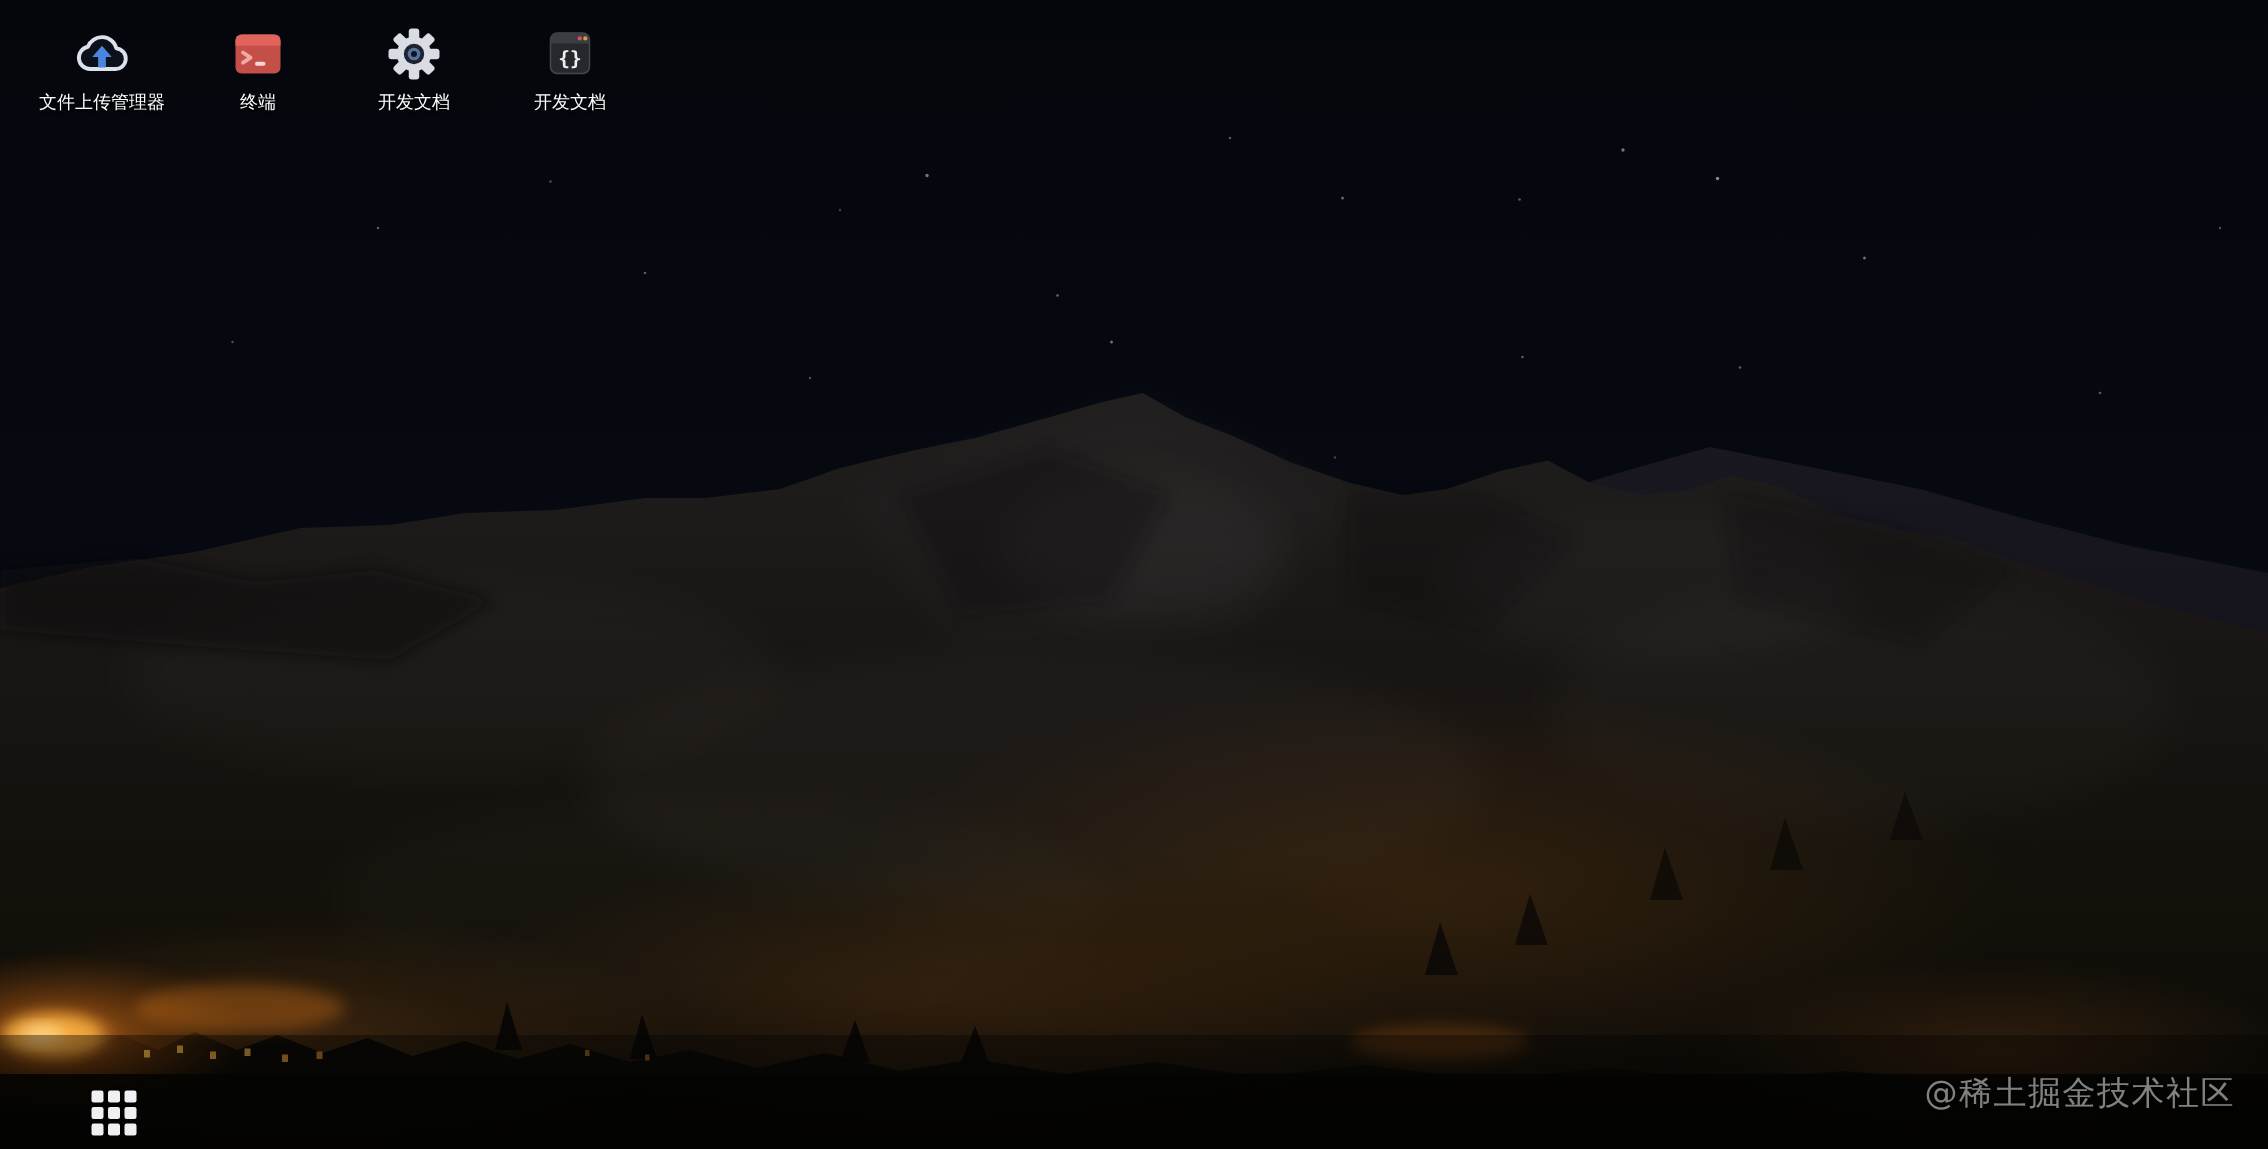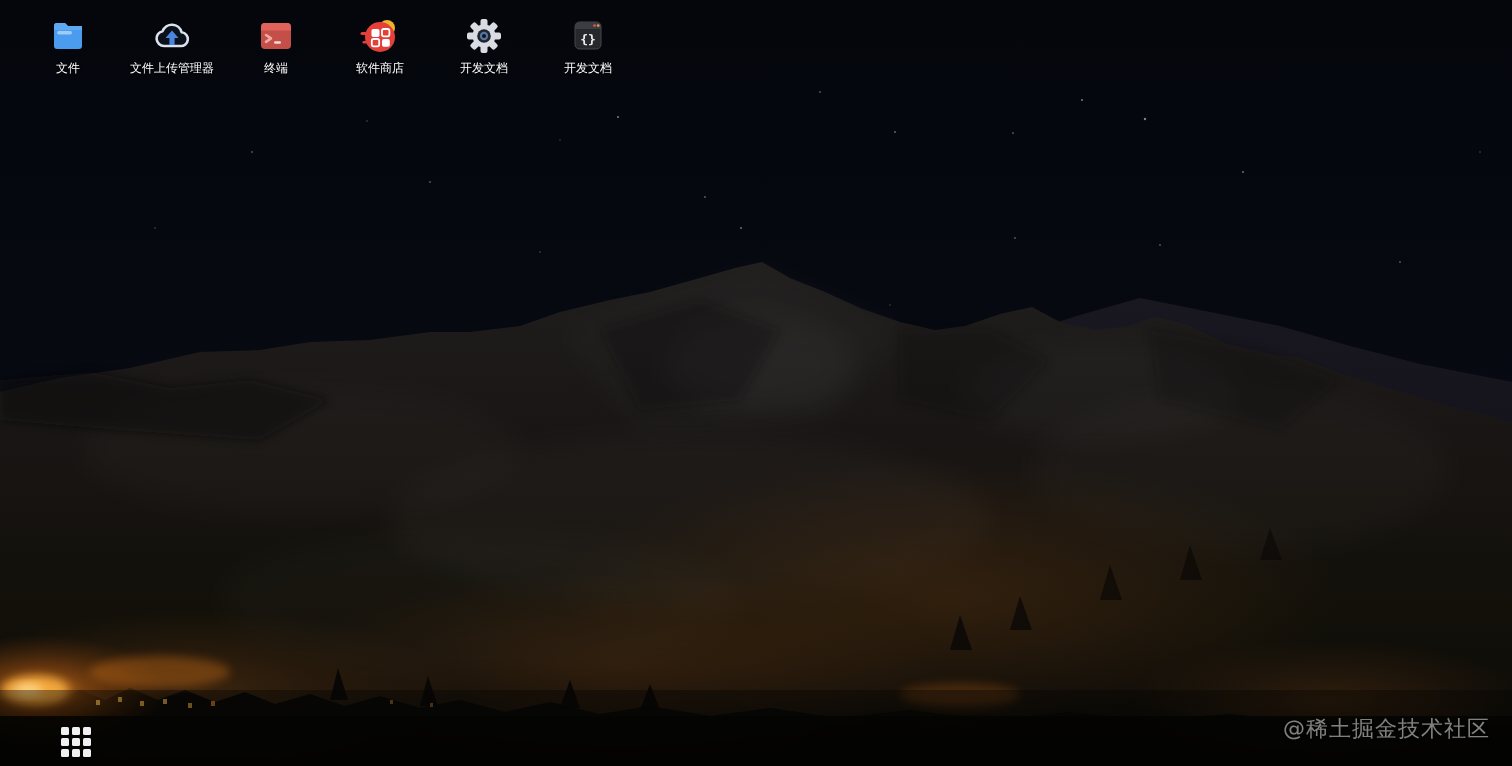--- a/index.html
+++ b/index.html
@@ -182,60 +182,39 @@
       <ellipse cx="960" cy="695" rx="60" ry="12" fill="#c96a15" opacity="0.25" filter="url(#soft2)"></ellipse>
     </g>
 
     <rect x="0" y="716" width="1512" height="50" fill="#040302" opacity="0.85"></rect>
     <rect x="0" y="690" width="1512" height="76" fill="#050403" opacity="0.4"></rect>
   </svg>
 </div>
 
 <div class="icon-row">
 
-  <div class="icon-cell">
-    <svg class="icon-gfx" viewBox="0 0 40 40">
-      <path d="M6,10 a3,3 0 0 1 3,-3 h8 l3,3 h11 a3,3 0 0 1 3,3 v17 a3,3 0 0 1 -3,3 H9 a3,3 0 0 1 -3,-3 Z" fill="#4b9bef"></path>
-      <path d="M6,10 a3,3 0 0 1 3,-3 h8 l3,3 h14 v4 H6 Z" fill="#5fa9f3"></path>
-      <rect x="9" y="15" width="15" height="3.4" rx="1.7" fill="#9ccdf8"></rect>
-    </svg>
-    <div class="icon-label">文件</div>
-  </div>
 
   <div class="icon-cell">
     <svg class="icon-gfx" viewBox="0 0 40 40">
       <path d="M12,30 a7.5,7.5 0 0 1 -1.4,-14.85 a10,10 0 0 1 19,1.1 a6.9,6.9 0 0 1 -1.3,13.75 Z" fill="rgba(20,26,38,0.55)" stroke="#dbe2ec" stroke-width="2.6" stroke-linejoin="round"></path>
       <path d="M20,14.5 L26.5,22 L22.6,22 L22.6,29 L17.4,29 L17.4,22 L13.5,22 Z" fill="#4a86e0"></path>
     </svg>
     <div class="icon-label">文件上传管理器</div>
   </div>
 
   <div class="icon-cell">
     <svg class="icon-gfx" viewBox="0 0 40 40">
       <rect x="5" y="7" width="30" height="26" rx="4" fill="#c44f48"></rect>
       <path d="M5,11 a4,4 0 0 1 4,-4 h22 a4,4 0 0 1 4,4 v3.5 H5 Z" fill="#e2635b"></path>
       <path d="M10,19 l5,3.4 l-5,3.4" fill="none" stroke="#f0a9a3" stroke-width="2.6" stroke-linecap="round" stroke-linejoin="round"></path>
       <rect x="18" y="25.2" width="7" height="2.6" rx="1.3" fill="#f3d9d6"></rect>
     </svg>
     <div class="icon-label">终端</div>
   </div>
 
-  <div class="icon-cell">
-    <svg class="icon-gfx" viewBox="0 0 40 40">
-      <circle cx="27" cy="12" r="8" fill="#f0b429"></circle>
-      <rect x="0.5" y="16" width="7" height="3" rx="1.5" fill="#e4403a"></rect>
-      <rect x="2.5" y="25" width="6" height="2.6" rx="1.3" fill="#e4403a"></rect>
-      <circle cx="20" cy="21" r="15" fill="#e4403a"></circle>
-      <rect x="11.5" y="13" width="8" height="8" rx="1.8" fill="#ffffff"></rect>
-      <rect x="22" y="13" width="7.4" height="7.4" rx="1.8" fill="none" stroke="#ffffff" stroke-width="1.8"></rect>
-      <rect x="11.8" y="23" width="7.4" height="7.4" rx="1.8" fill="none" stroke="#ffffff" stroke-width="1.8"></rect>
-      <rect x="22" y="23" width="7.8" height="7.8" rx="1.8" fill="#ffffff"></rect>
-    </svg>
-    <div class="icon-label">软件商店</div>
-  </div>
 
   <div class="icon-cell">
     <svg class="icon-gfx" viewBox="0 0 40 40">
       <g fill="#d9dce2">
         <rect x="16.5" y="3" width="7" height="8" rx="2"></rect>
         <rect x="16.5" y="29" width="7" height="8" rx="2"></rect>
         <rect x="3" y="16.5" width="8" height="7" rx="2"></rect>
         <rect x="29" y="16.5" width="8" height="7" rx="2"></rect>
         <rect x="16.5" y="3" width="7" height="8" rx="2" transform="rotate(45 20 20)"></rect>
         <rect x="16.5" y="29" width="7" height="8" rx="2" transform="rotate(45 20 20)"></rect>

